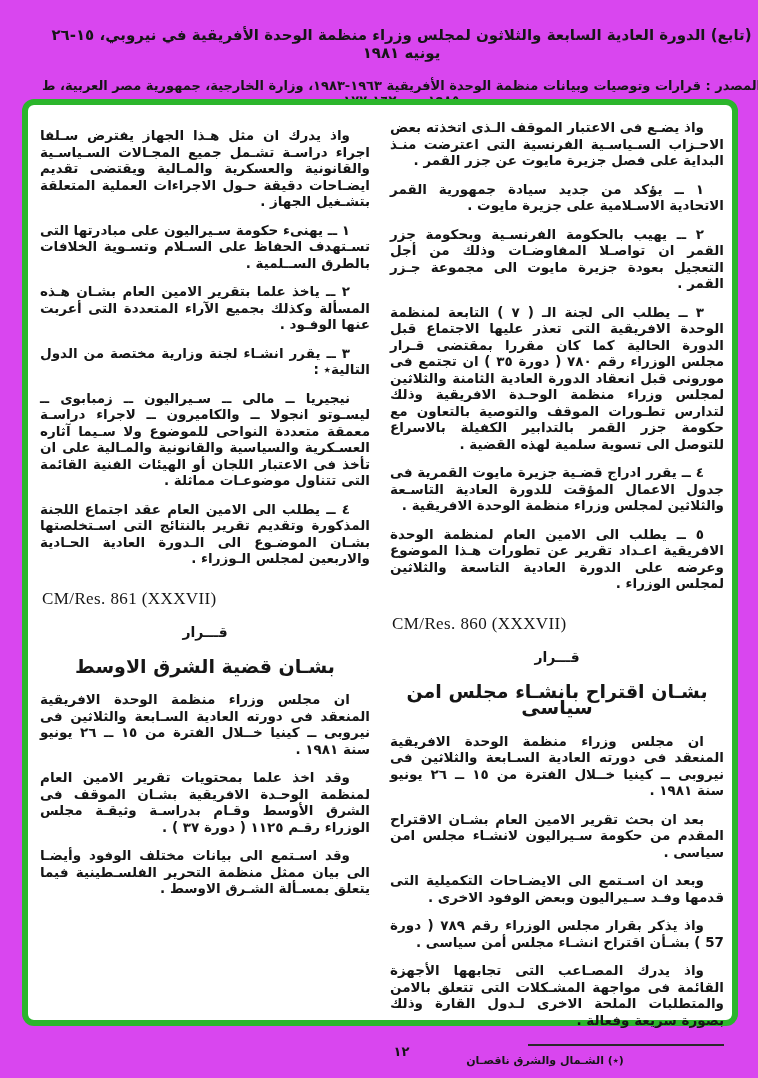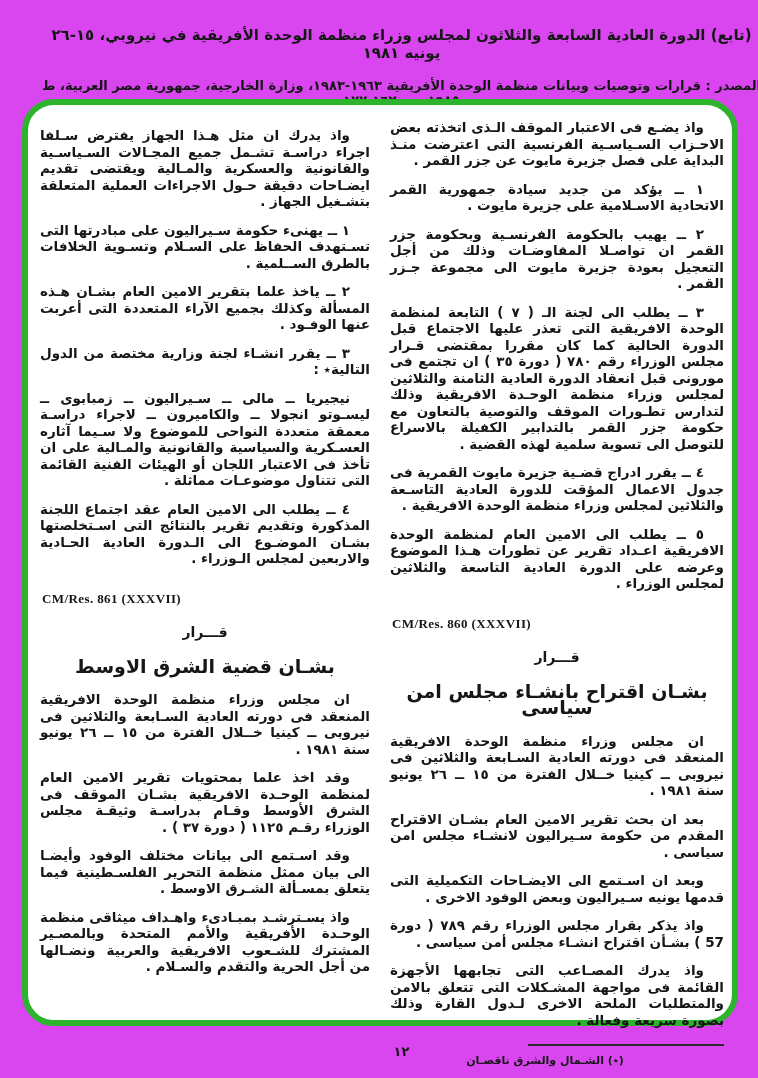--- a/index.html
+++ b/index.html
@@ -28,43 +28,43 @@
     font-size: 13px;
     font-weight: bold;
     margin-top: 16px;
     padding: 0 30px;
   }
   .green-box {
     position: absolute;
     left: 22px; top: 99px;
     width: 704px; height: 915px;
     border: 6px solid #2cb52c;
-    border-radius: 32px;
+    border-radius: 12px;
     background: #ffffff;
   }
   .col {
     position: absolute;
     direction: rtl;
     text-align: justify;
     font-size: 13.5px;
     line-height: 16.5px;
     font-weight: bold;
   }
   .col-left  { left: 12px;  top: 22px; width: 330px; }
   .col-right { right: 8px;  top: 14px; width: 334px; }
   .para {
     margin: 0 0 12px 0;
     text-indent: 20px;
   }
   .res-code {
     direction: ltr;
     text-align: left;
     font-family: "Liberation Serif", serif;
-    font-weight: bold;
-    font-size: 13px;
+    font-weight: normal;
+    font-size: 17px;
     letter-spacing: 0.4px;
     margin: 24px 0 0 2px;
   }
   .res-heading {
     text-align: center;
     font-size: 14px;
     font-weight: bold;
     margin: 17px 0 0 0;
   }
   .res-subject {
@@ -113,37 +113,36 @@
       <p class="para">٣ ــ يقرر انشـاء لجنة وزارية مختصة من الدول التالية٭ :</p>
       <p class="para">نيجيريا ــ مالى ــ سـيراليون ــ زمبابوى ــ ليسـوتو انجولا ــ والكاميرون ــ لاجراء دراسـة معمقة متعددة النواحى للموضوع ولا سـيما آثاره العسـكرية والسياسية والقانونية والمـالية على ان تأخذ فى الاعتبار اللجان أو الهيئات الفنية القائمة التى تتناول موضوعـات مماثلة .</p>
       <p class="para">٤ ــ يطلب الى الامين العام عقد اجتماع اللجنة المذكورة وتقديم تقرير بالنتائج التى اسـتخلصتها بشـان الموضـوع الى الـدورة العادية الحـادية والاربعين لمجلس الـوزراء .</p>
 
       <div class="res-code">CM/Res. 861 (XXXVII)</div>
       <div class="res-heading">قـــرار</div>
       <div class="res-subject">بشـان قضية الشرق الاوسط</div>
       <p class="para">ان مجلس وزراء منظمة الوحدة الافريقية المنعقد فى دورته العادية السـابعة والثلاثين فى نيروبى ــ كينيا خــلال الفترة من ١٥ ــ ٢٦ يونيو سنة ١٩٨١ .</p>
       <p class="para">وقد اخذ علما بمحتويات تقرير الامين العام لمنظمة الوحـدة الافريقية بشـان الموقف فى الشرق الأوسط وقـام بدراسـة وثيقـة مجلس الوزراء رقـم ١١٢٥ ( دورة ٣٧ ) .</p>
       <p class="para">وقد اسـتمع الى بيانات مختلف الوفود وأيضـا الى بيان ممثل منظمة التحرير الفلسـطينية فيما يتعلق بمسـألة الشـرق الاوسط .</p>
-      <p class="para">واذ يسـترشـد بمبـادىء واهـداف ميثاقى منظمة الوحـدة الأفريقية والأمم المتحدة وبالمصـير المشترك للشـعوب الافريقية والعربية ونضـالها من أجل الحرية والتقدم والسـلام .</p>
     </div>
 
     <div class="col col-right">
       <p class="para">واذ يضـع فى الاعتبار الموقف الـذى اتخذته بعض الاحـزاب السـياسـية الفرنسية التى اعترضت منـذ البداية على فصل جزيرة مايوت عن جزر القمر .</p>
       <p class="para">١ ــ يؤكد من جديد سيادة جمهورية القمر الاتحادية الاسـلامية على جزيرة مايوت .</p>
       <p class="para">٢ ــ يهيب بالحكومة الفرنسـية وبحكومة جزر القمر ان تواصـلا المفاوضـات وذلك من أجل التعجيل بعودة جزيرة مايوت الى مجموعة جـزر القمر .</p>
       <p class="para">٣ ــ يطلب الى لجنة الـ ( ٧ ) التابعة لمنظمة الوحدة الافريقية التى تعذر عليها الاجتماع قبل الدورة الحالية كما كان مقررا بمقتضى قـرار مجلس الوزراء رقم ٧٨٠ ( دورة ٣٥ ) ان تجتمع فى مورونى قبل انعقاد الدورة العادية الثامنة والثلاثين لمجلس وزراء منظمة الوحـدة الافريقية وذلك لتدارس تطـورات الموقف والتوصية بالتعاون مع حكومة جزر القمر بالتدابير الكفيلة بالاسراع للتوصل الى تسوية سلمية لهذه القضية .</p>
       <p class="para">٤ ــ يقرر ادراج قضـية جزيرة مايوت القمرية فى جدول الاعمال المؤقت للدورة العادية التاسـعة والثلاثين لمجلس وزراء منظمة الوحدة الافريقية .</p>
       <p class="para">٥ ــ يطلب الى الامين العام لمنظمة الوحدة الافريقية اعـداد تقرير عن تطورات هـذا الموضوع وعرضه على الدورة العادية التاسعة والثلاثين لمجلس الوزراء .</p>
 
       <div class="res-code">CM/Res. 860 (XXXVII)</div>
       <div class="res-heading">قـــرار</div>
       <div class="res-subject">بشـان اقتراح بانشـاء مجلس امن سياسى</div>
       <p class="para">ان مجلس وزراء منظمة الوحدة الافريقية المنعقد فى دورته العادية السـابعة والثلاثين فى نيروبى ــ كينيا خــلال الفترة من ١٥ ــ ٢٦ يونيو سنة ١٩٨١ .</p>
       <p class="para">بعد ان بحث تقرير الامين العام بشـان الاقتراح المقدم من حكومة سـيراليون لانشـاء مجلس امن سياسى .</p>
-      <p class="para">وبعد ان اسـتمع الى الايضـاحات التكميلية التى قدمها يونيه سـيراليون وبعض الوفود الاخرى .</p>
+      <p class="para">وبعد ان اسـتمع الى الايضـاحات التكميلية التى قدمها وفـد سـيراليون وبعض الوفود الاخرى .</p>
       <p class="para">واذ يذكر بقرار مجلس الوزراء رقم ٧٨٩ ( دورة 57 ) بشـأن اقتراح انشـاء مجلس أمن سياسى .</p>
       <p class="para">واذ يدرك المصـاعب التى تجابهها الأجهزة القائمة فى مواجهة المشـكلات التى تتعلق بالامن والمتطلبات الملحة الاخرى لـدول القارة وذلك بصورة سريعة وفعالة .</p>
 
       <div class="footnote">
         <div class="footnote-rule"></div>
         <div class="footnote-text">(٭) الشـمال والشرق ناقصـان</div>
       </div>
     </div>
 
   </div>

